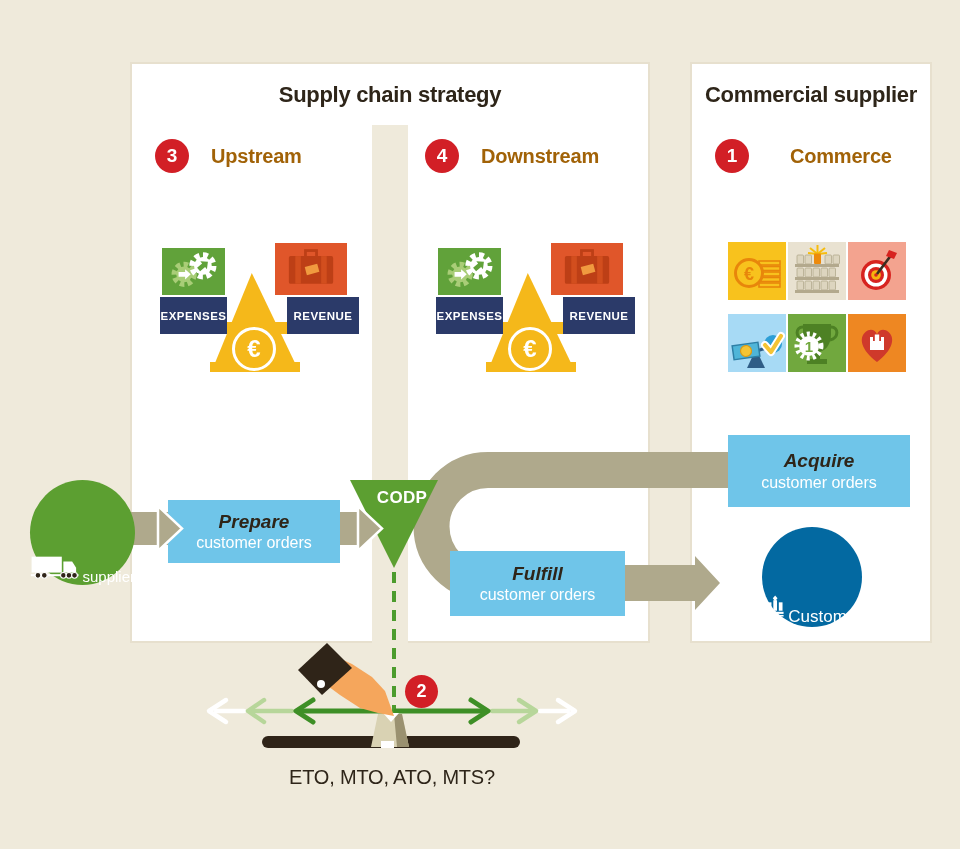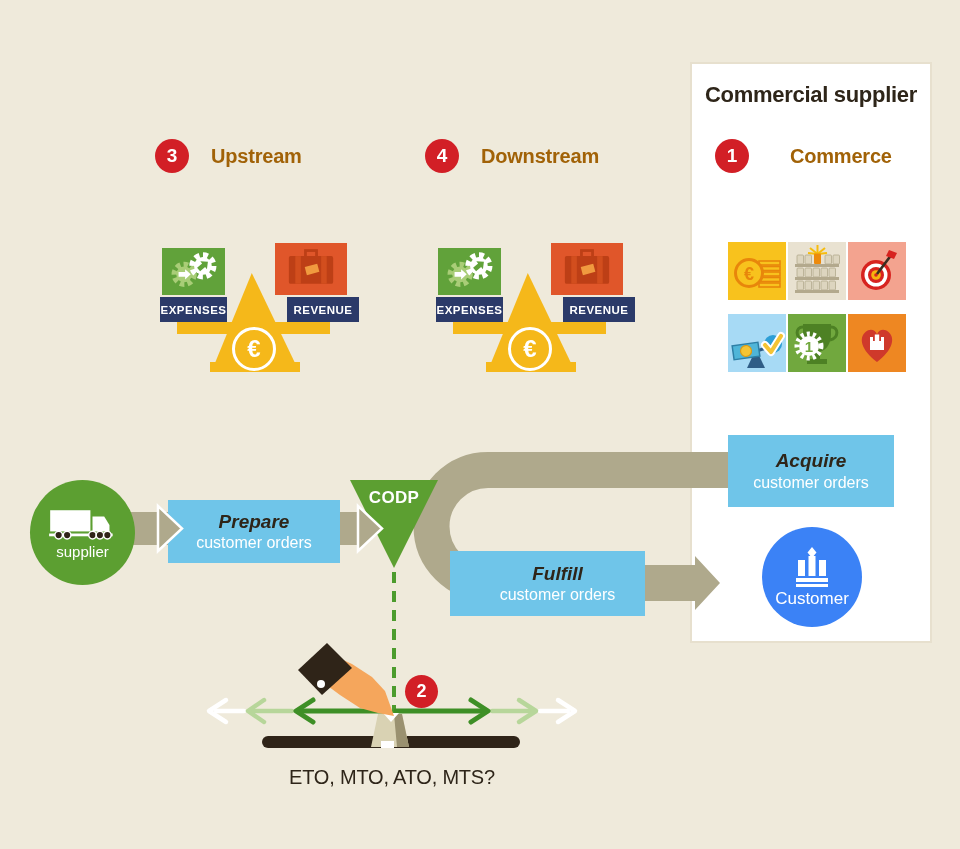--- a/index.html
+++ b/index.html
@@ -10,52 +10,55 @@
     font-size:22px;font-weight:bold;color:#2E2519;letter-spacing:-0.3px;}
   .divider-strip{position:absolute;left:372px;top:125px;width:36px;height:518px;background:#EFEADB;z-index:2;}
   .badge{position:absolute;width:34px;height:34px;border-radius:50%;background:#D21F26;color:#fff;
     display:flex;align-items:center;justify-content:center;font-size:19px;font-weight:bold;z-index:3;}
   .section-label{position:absolute;font-size:20px;font-weight:bold;color:#a16207;z-index:3;letter-spacing:-0.2px;}
   
   .scale{position:absolute;width:190px;height:140px;z-index:3;}
   .pan-box{position:absolute;display:flex;align-items:center;justify-content:center;}
   .pan-box.green{left:2px;top:13px;width:63px;height:47px;background:#61A23A;}
   .pan-box.orange{left:115px;top:8px;width:72px;height:52px;background:#E0562A;}
-  .pan-label{position:absolute;top:62px;height:25px;background:#2B3A69;color:#fff;
+  .pan-label{position:absolute;top:62px;height:37px;background:#2B3A69;color:#fff;
     font-size:11.5px;font-weight:bold;display:flex;align-items:center;justify-content:center;letter-spacing:0.5px;}
   .pan-label.l{left:0;width:67px;}
   .pan-label.r{left:127px;width:72px;}
   .beam{position:absolute;left:17px;top:87px;width:153px;height:12px;background:#F5B81A;}
   .pole{position:absolute;left:55px;top:38px;width:80px;height:90px;background:#F5B81A;
     clip-path:polygon(46% 0,100% 100%,0 100%);}
   .pedestal{position:absolute;left:50px;top:127px;width:90px;height:10px;background:#F5B81A;}
   .euro-disc{position:absolute;left:72px;top:92px;width:38px;height:38px;border:3px solid #fff;border-radius:50%;
     color:#fff;font-size:24px;font-weight:bold;display:flex;align-items:center;justify-content:center;}
   
   .tile{position:absolute;width:58px;z-index:3;}
   
   .flow-box{position:absolute;background:#6FC5E9;z-index:4;display:flex;flex-direction:column;
     align-items:center;justify-content:center;line-height:1.25;}
   .flow-box .em{font-size:19px;font-weight:bold;font-style:italic;color:#2E2519;}
   .flow-box .rest{font-size:16px;color:#fff;}
-  .node{position:absolute;border-radius:50%;display:flex;flex-direction:column;align-items:center;z-index:4;}
+  .node{position:absolute;border-radius:50%;display:flex;flex-direction:row;align-items:flex-end;z-index:4;}
   .node .node-label{color:#fff;font-size:15px;margin-top:1px;}
-  .codp-label{position:absolute;left:350px;top:488px;width:88px;text-align:center;color:#fff;
+  .codp-label{position:absolute;left:358px;top:488px;width:88px;text-align:center;color:#fff;
     font-size:17px;font-weight:bold;z-index:5;letter-spacing:0.3px;}
   .svg-abs{position:absolute;left:0;top:0;z-index:2;pointer-events:none;}
   .svg-top{z-index:5;}
   .caption{position:absolute;left:252px;top:766px;width:280px;text-align:center;
     font-size:20px;font-weight:normal;color:#2E2519;z-index:6;letter-spacing:-0.2px;}
   .badge-small{width:33px;height:33px;font-size:18px;z-index:7;}
 </style>
 </head>
 <body>
 
 <div class="stage">
 
+  <div class="panel" style="left:130px;top:62px;width:520px;height:581px;">
+    <div class="panel-title">Supply chain strategy</div>
+  </div>
   <div class="panel" style="left:690px;top:62px;width:242px;height:581px;">
     <div class="panel-title">Commercial supplier</div>
   </div>
   <div class="divider-strip"></div>
 
   <div class="badge" style="left:155px;top:139px;">3</div>
   <div class="section-label" style="left:211px;top:145px;">Upstream</div>
   <div class="badge" style="left:425px;top:139px;">4</div>
   <div class="section-label" style="left:481px;top:145px;">Downstream</div>
   <div class="badge" style="left:715px;top:139px;">1</div>
@@ -235,37 +238,37 @@
           <circle cx="56" cy="27.5" r="3.6"></circle>
       </g>
     </svg>
     <div class="node-label">supplier</div>
   </div>
 
   <div class="flow-box" style="left:168px;top:500px;width:172px;height:63px;">
     <span class="em">Prepare</span>
     <span class="rest">customer orders</span>
   </div>
-  <div class="flow-box" style="left:450px;top:551px;width:175px;height:65px;padding-left:20px;">
+  <div class="flow-box" style="left:450px;top:551px;width:175px;height:65px;">
     <span class="em">Fulfill</span>
     <span class="rest">customer orders</span>
   </div>
-  <div class="flow-box" style="left:728px;top:435px;width:166px;height:72px;">
+  <div class="flow-box" style="left:728px;top:435px;width:182px;height:72px;">
     <span class="em">Acquire</span>
     <span class="rest">customer orders</span>
   </div>
 
   <svg class="svg-abs svg-top" width="960" height="849" viewBox="0 0 960 849">
     <polygon points="350,480 438,480 394,568" fill="#5C9F31"></polygon>
     <polygon points="158,506 182,528.5 158,551" fill="#AFA98C" stroke="#fff" stroke-width="2.5"></polygon>
     <polygon points="358,506 382,528.5 358,551" fill="#AFA98C" stroke="#fff" stroke-width="2.5"></polygon>
   </svg>
   <div class="codp-label">CODP</div>
 
-  <div class="node" style="left:762px;top:527px;width:100px;height:100px;background:#3b82f6;justify-content:center;">
+  <div class="node" style="left:762px;top:527px;width:100px;height:100px;background:#0369a1;justify-content:center;">
     <svg width="50" height="42" viewBox="0 0 50 42">
       <polygon points="25,1 29.5,6.5 25,12 20.5,6.5" fill="#fff"></polygon>
       <rect x="11" y="14" width="7" height="16" fill="#fff"></rect>
       <rect x="21.5" y="10" width="7" height="20" fill="#fff"></rect>
       <rect x="32" y="14" width="7" height="16" fill="#fff"></rect>
       <rect x="9" y="32" width="32" height="4" fill="#fff"></rect>
       <rect x="9" y="38" width="32" height="3" fill="#fff"></rect>
     </svg>
     <div class="node-label" style="font-size:17px;">Customer</div>
   </div>

